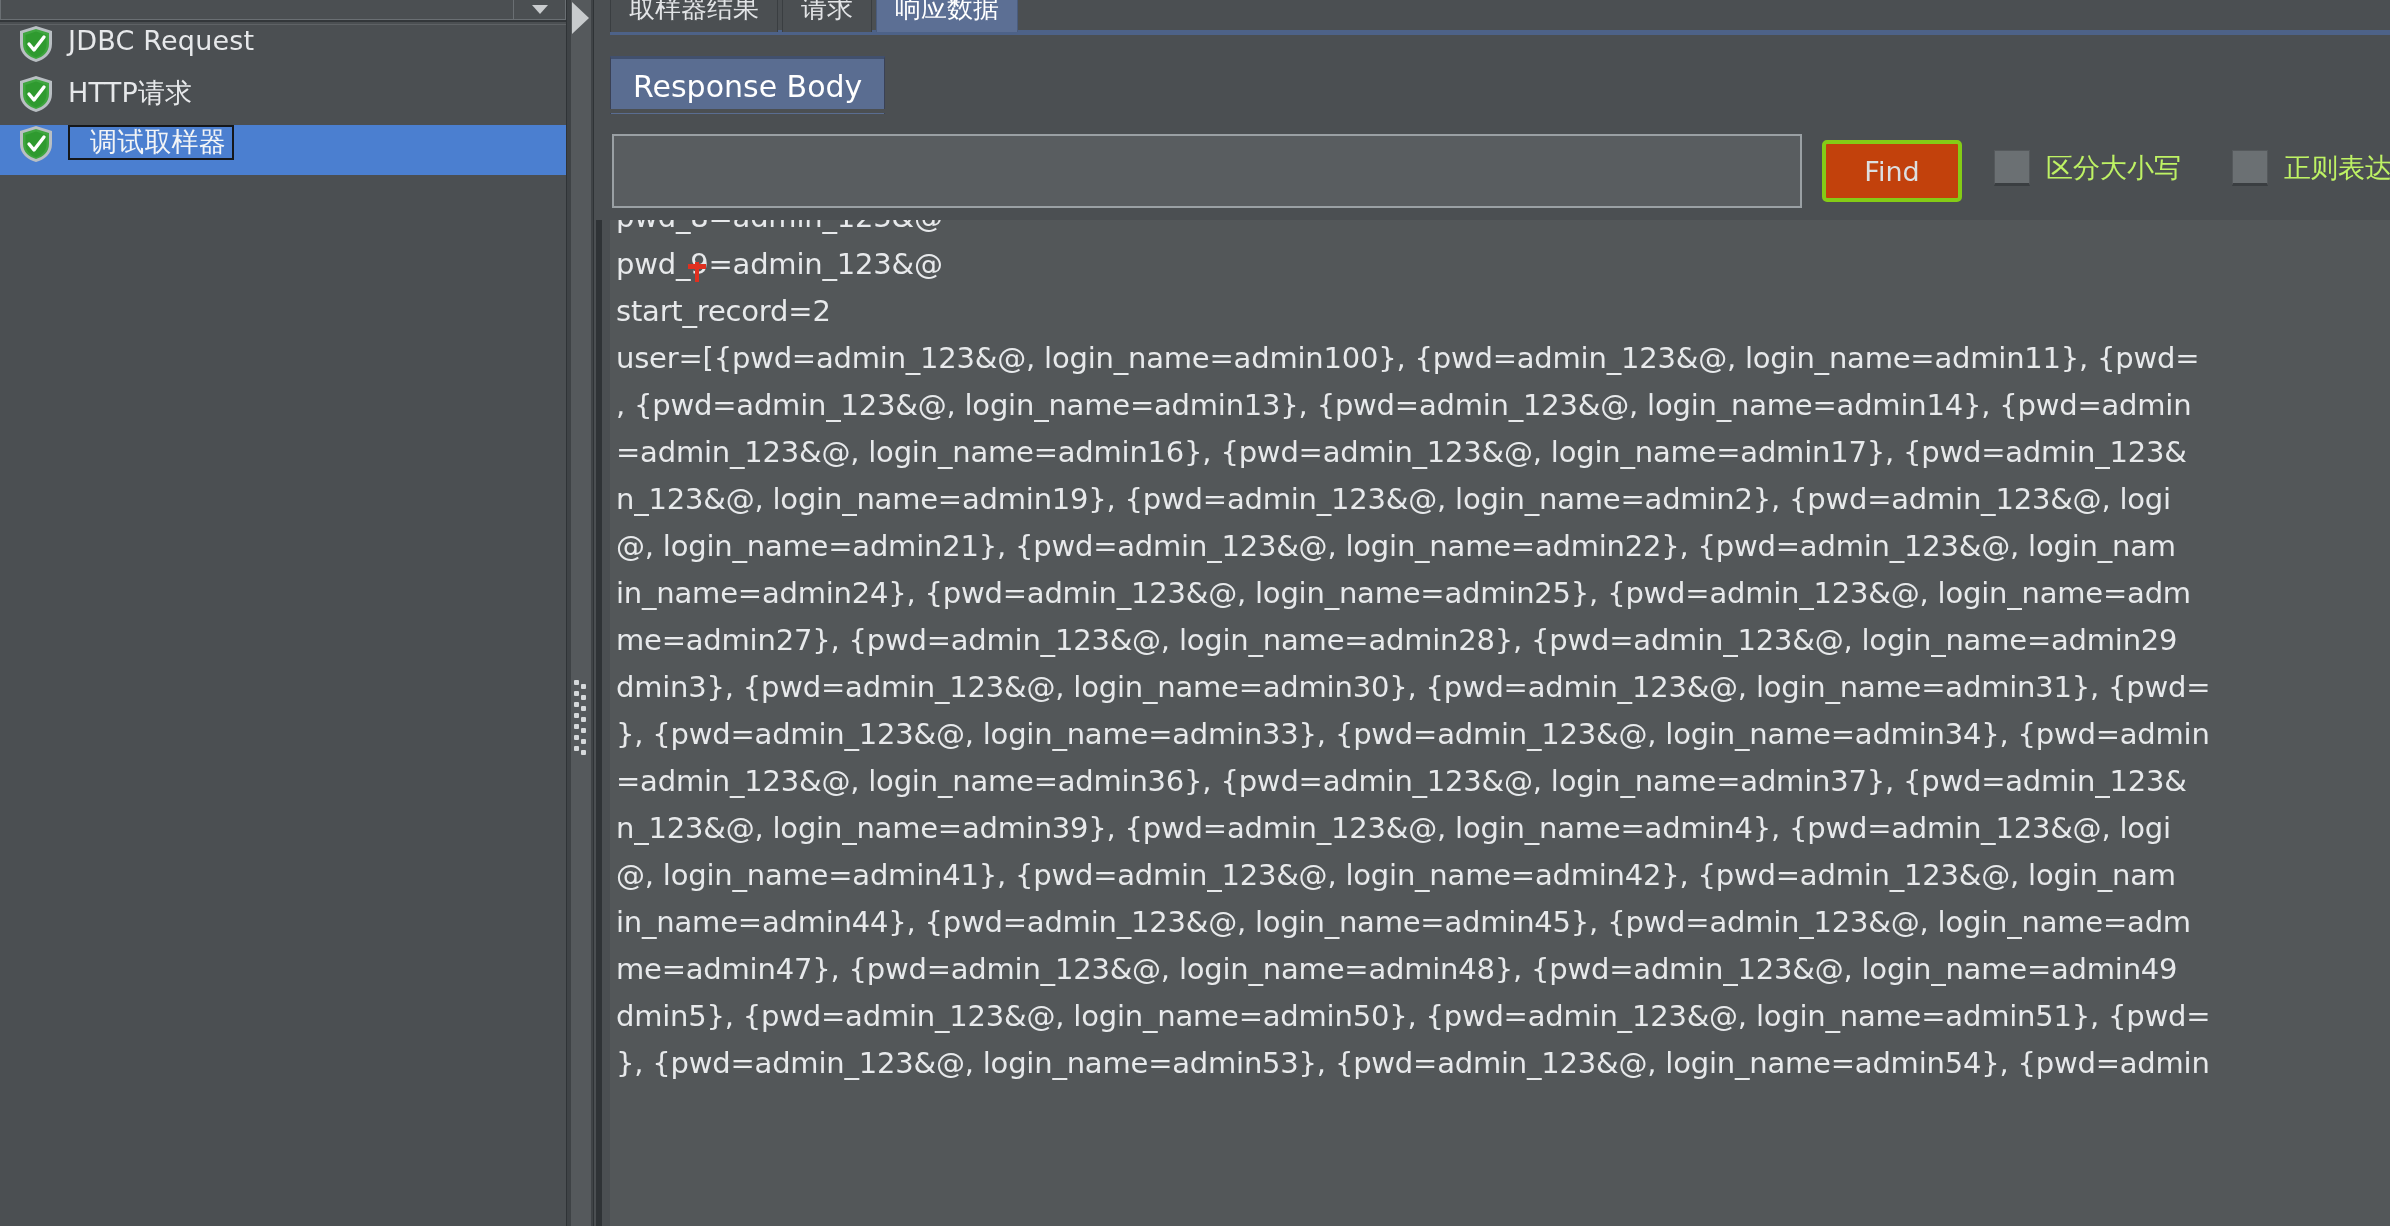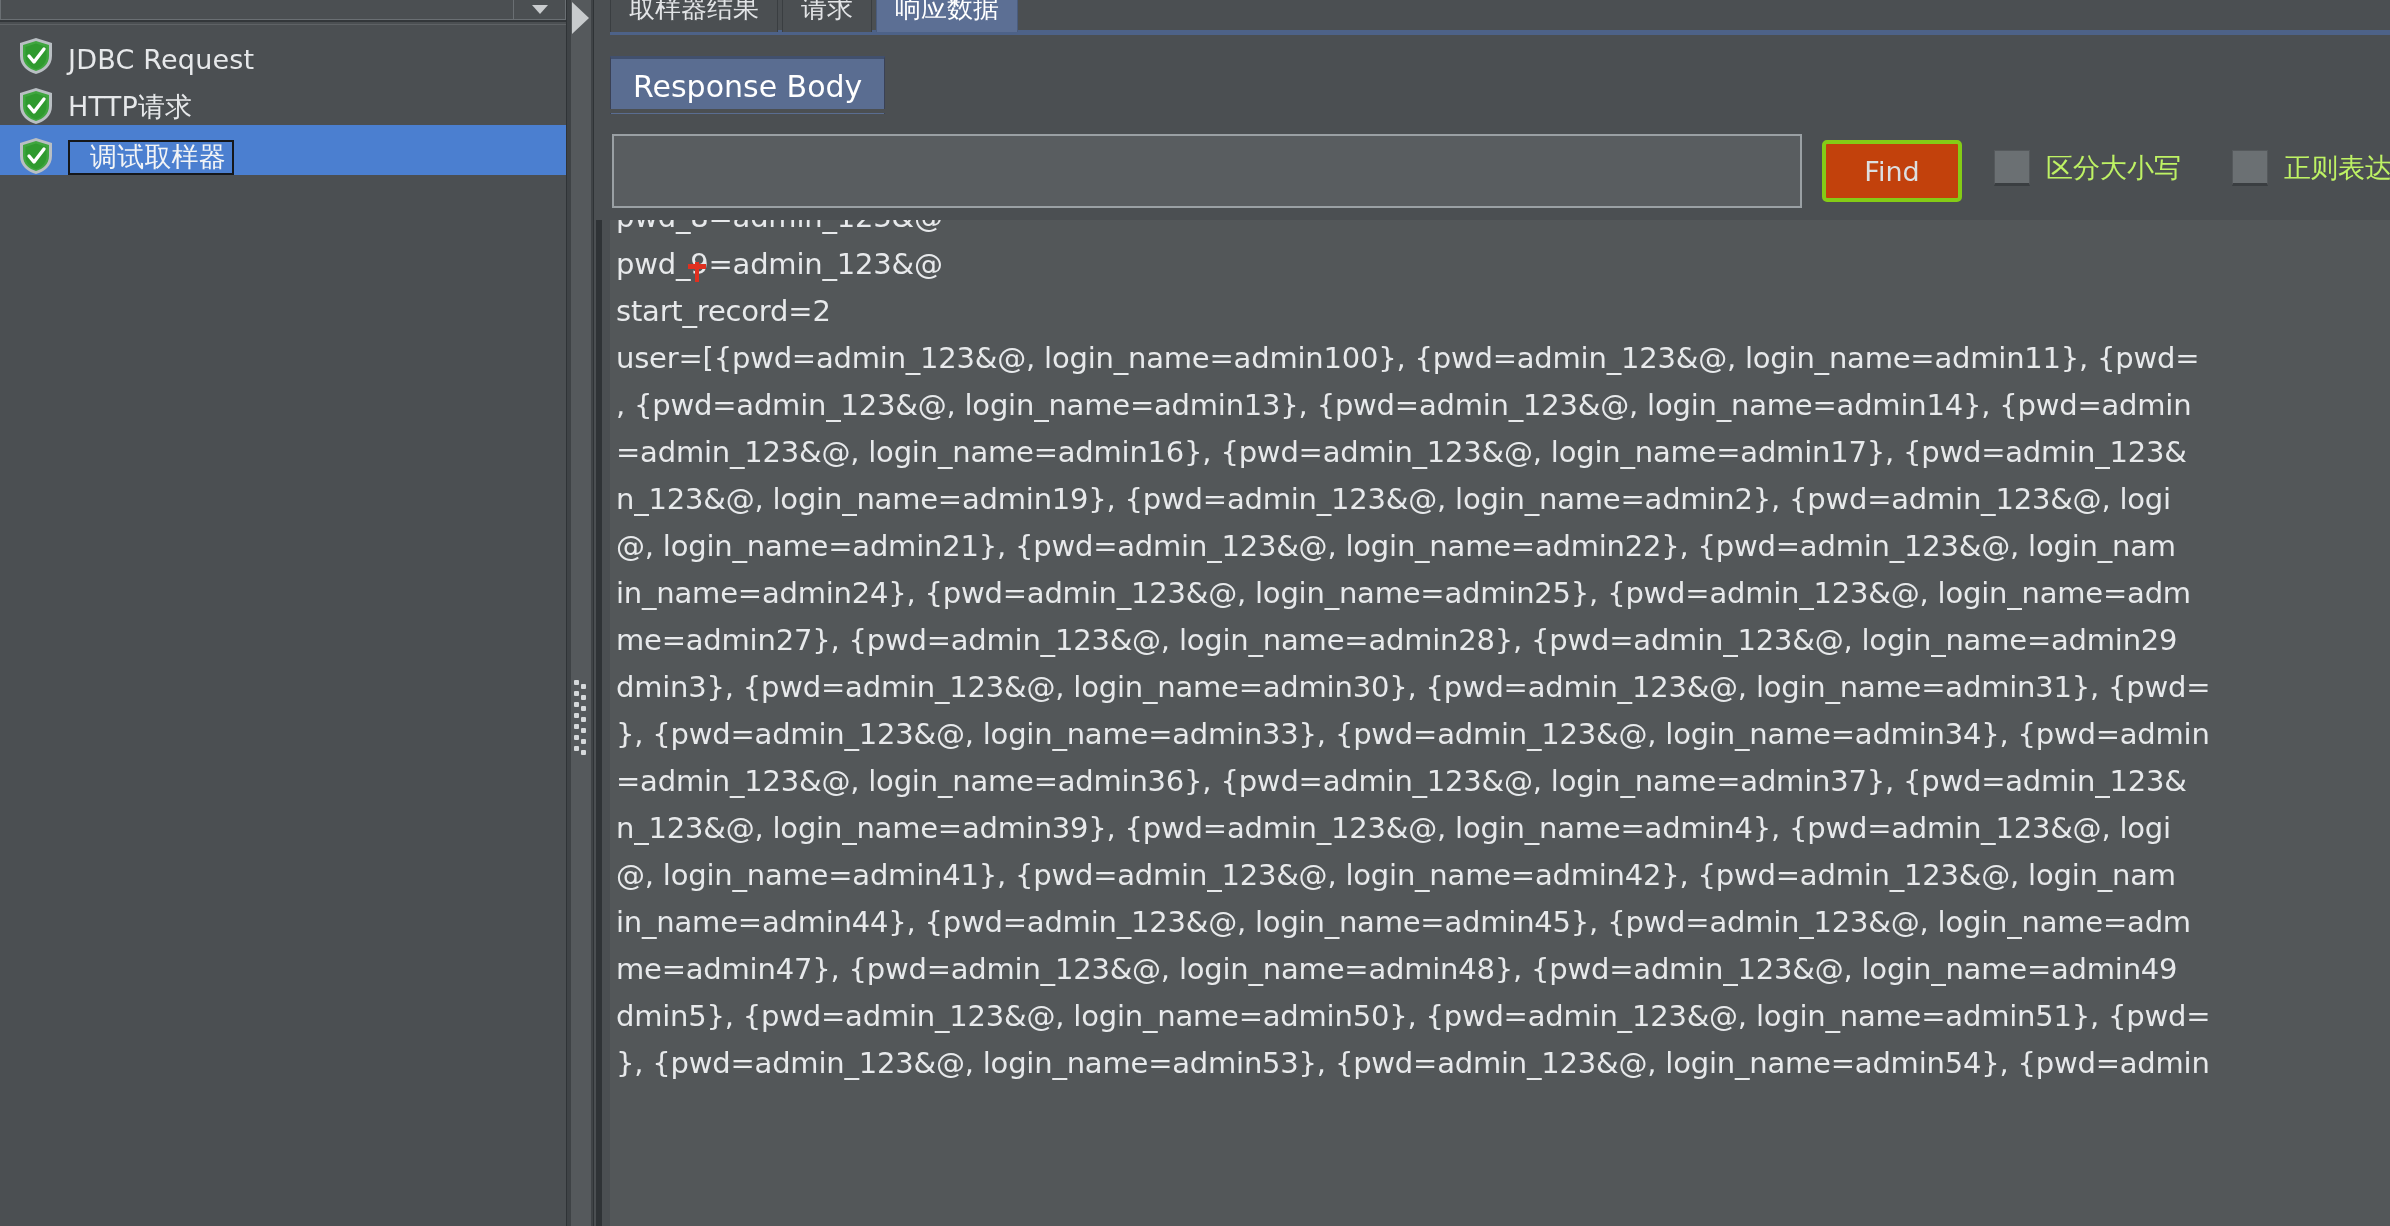--- a/index.html
+++ b/index.html
@@ -44,21 +44,21 @@
   #tree-panel {
     position: absolute; left: 0; top: 24px;
     width: 566px; height: 1202px;
     background: #4b4f52;
     border-top: 1px solid #5e6265;
   }
   .tree-row {
     position: relative;
     height: 50px;
     display: flex;
-    align-items: flex-end;
+    align-items: flex-start;
     padding-left: 18px;
   }
   .tree-row.selected { background: #4b7fd0; }
   .shield-icon { width: 36px; height: 38px; flex: 0 0 36px; margin-right: 14px; }
   .tree-label {
     font-size: 27px;
     color: #e6e8ea;
     letter-spacing: .2px;
     white-space: nowrap;
   }

